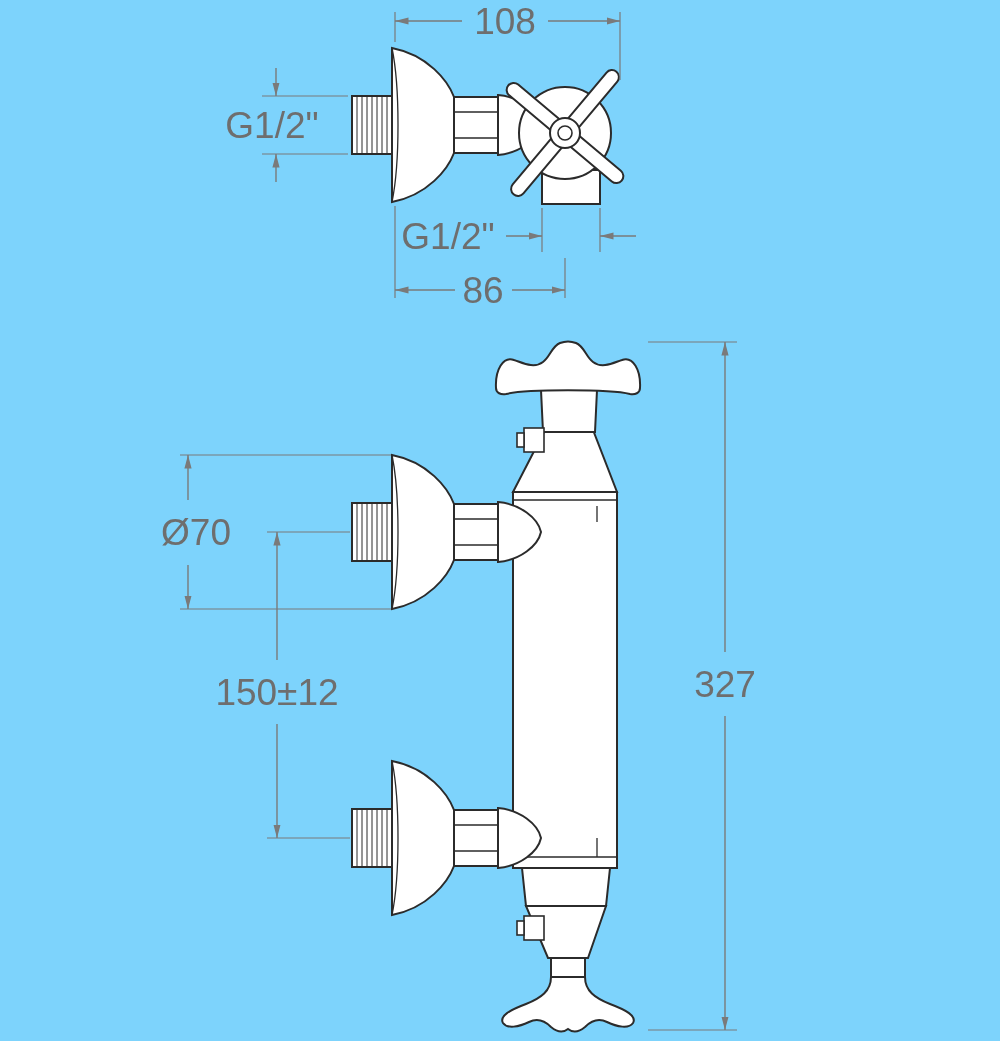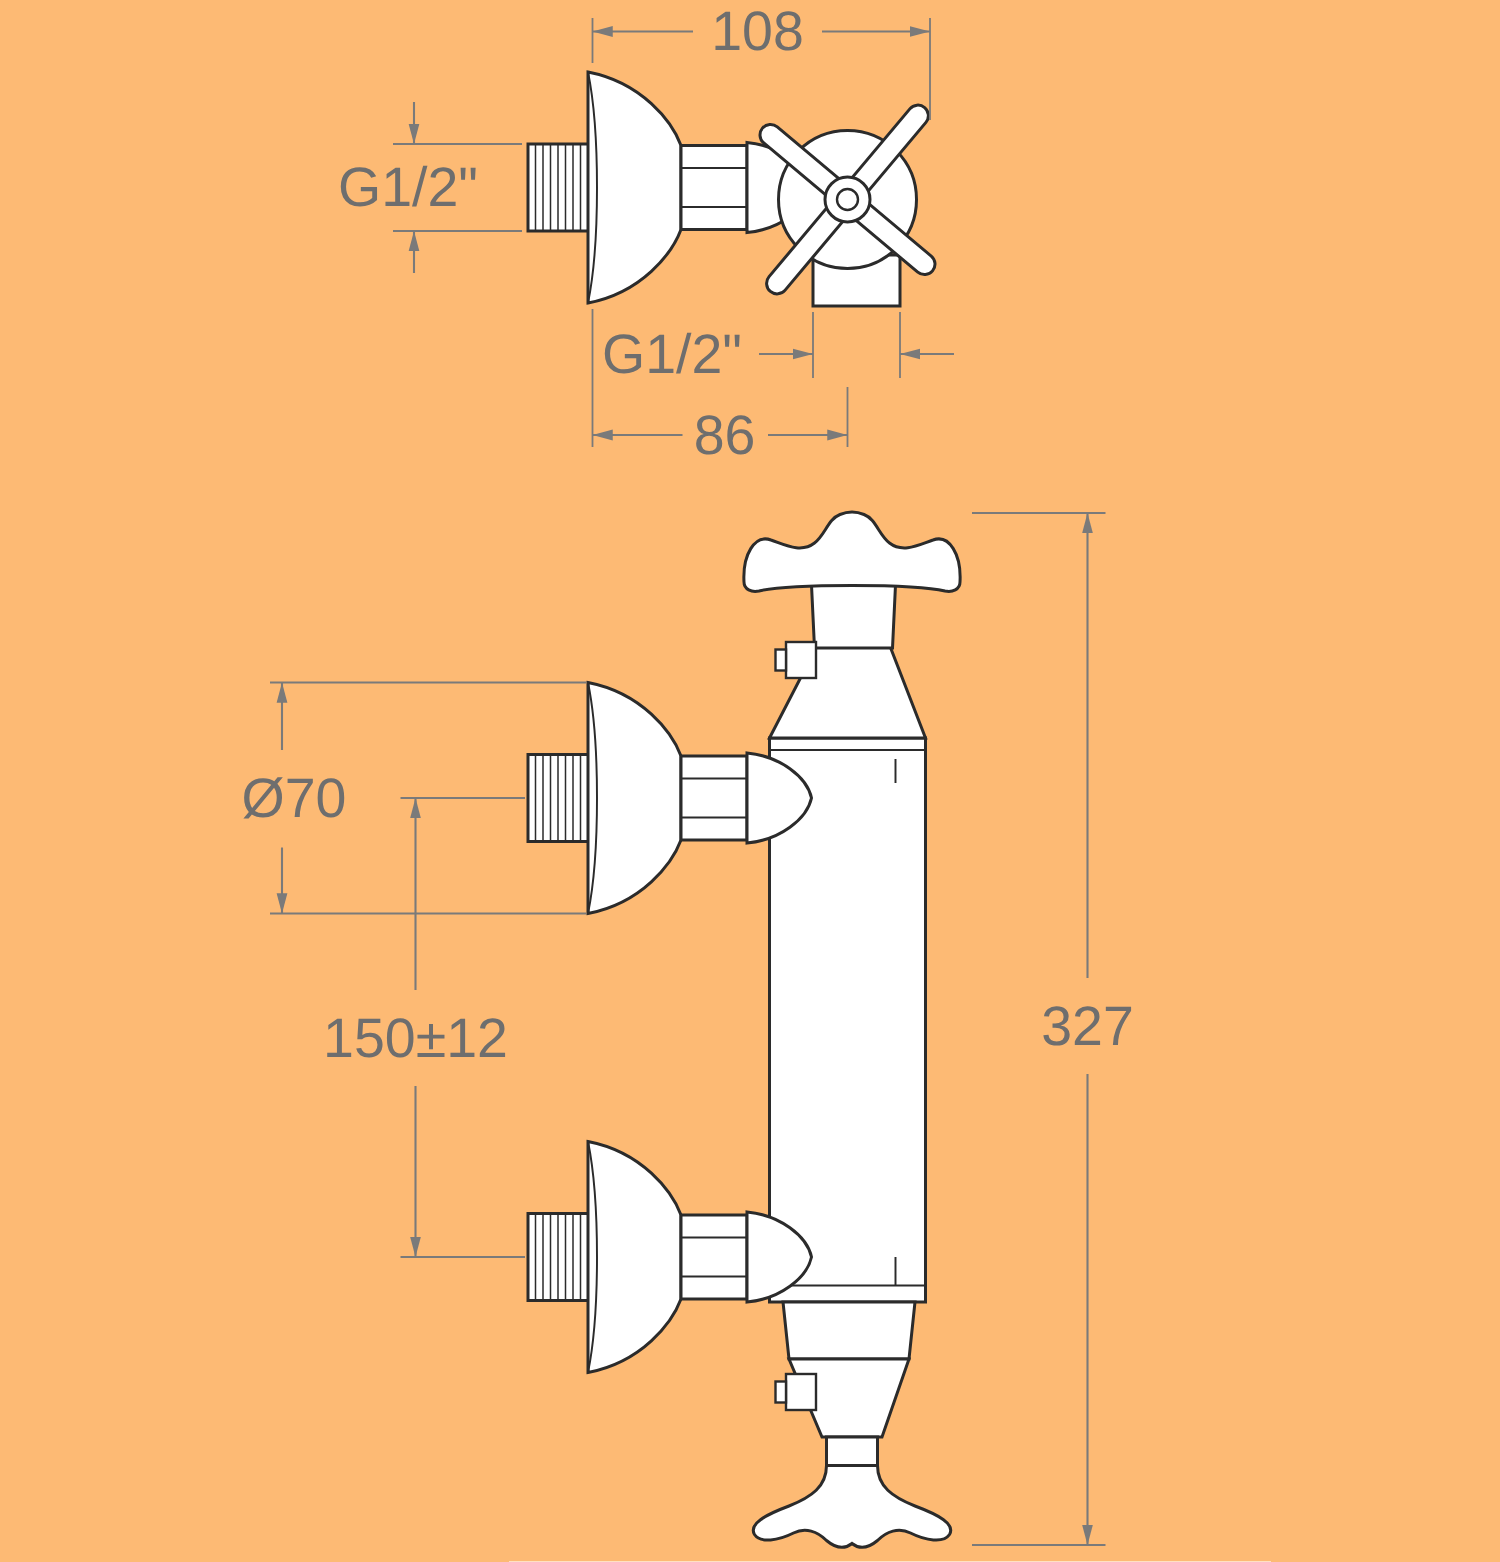--- a/index.html
+++ b/index.html
@@ -1,16 +1,16 @@
 <!DOCTYPE html>
 <html><head>
 <meta charset="utf-8">
 <style>
   html,body{margin:0;padding:0;background:#fff;}
-  #stage{position:relative;width:1000px;height:1041px;background:#fdba74;overflow:hidden;}
+  #stage{position:relative;width:1000px;height:1041px;background:#7dd3fc;overflow:hidden;}
   svg{display:block;}
   .outline{fill:#ffffff;stroke:#2b2b2b;stroke-width:2;}
   .outline-thin{fill:none;stroke:#2b2b2b;stroke-width:1.3;}
   .detail{fill:#ffffff;stroke:#2b2b2b;stroke-width:1.6;}
   .threads{fill:none;stroke:#2b2b2b;stroke-width:1;}
   .dimline{fill:none;stroke:#7a7a7a;stroke-width:1.4;}
   .extline{fill:none;stroke:#7a7a7a;stroke-width:1.2;}
   .dim-text{font-family:"Liberation Sans","DejaVu Sans",sans-serif;font-size:37px;fill:#6e6e6e;}
 </style>
 </head>

